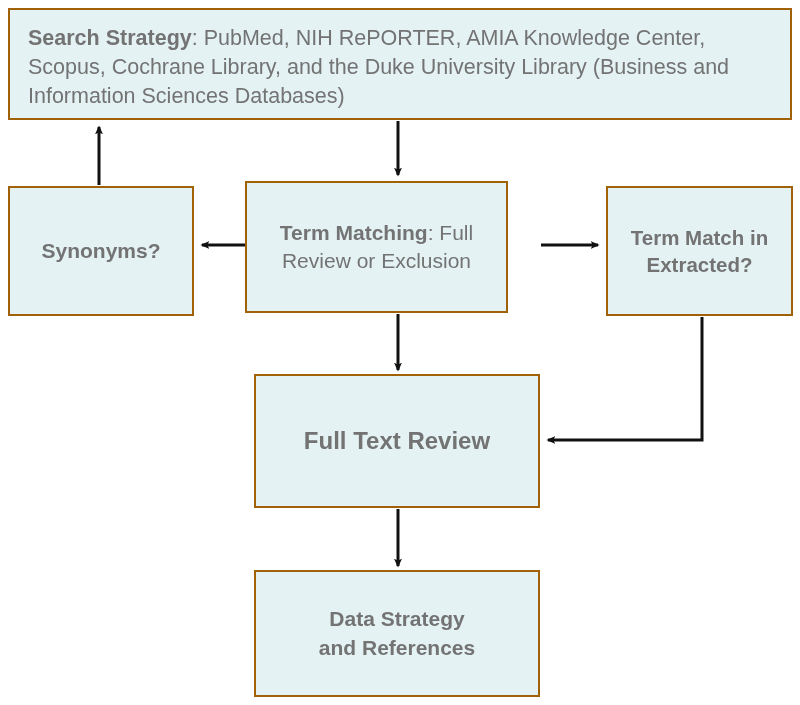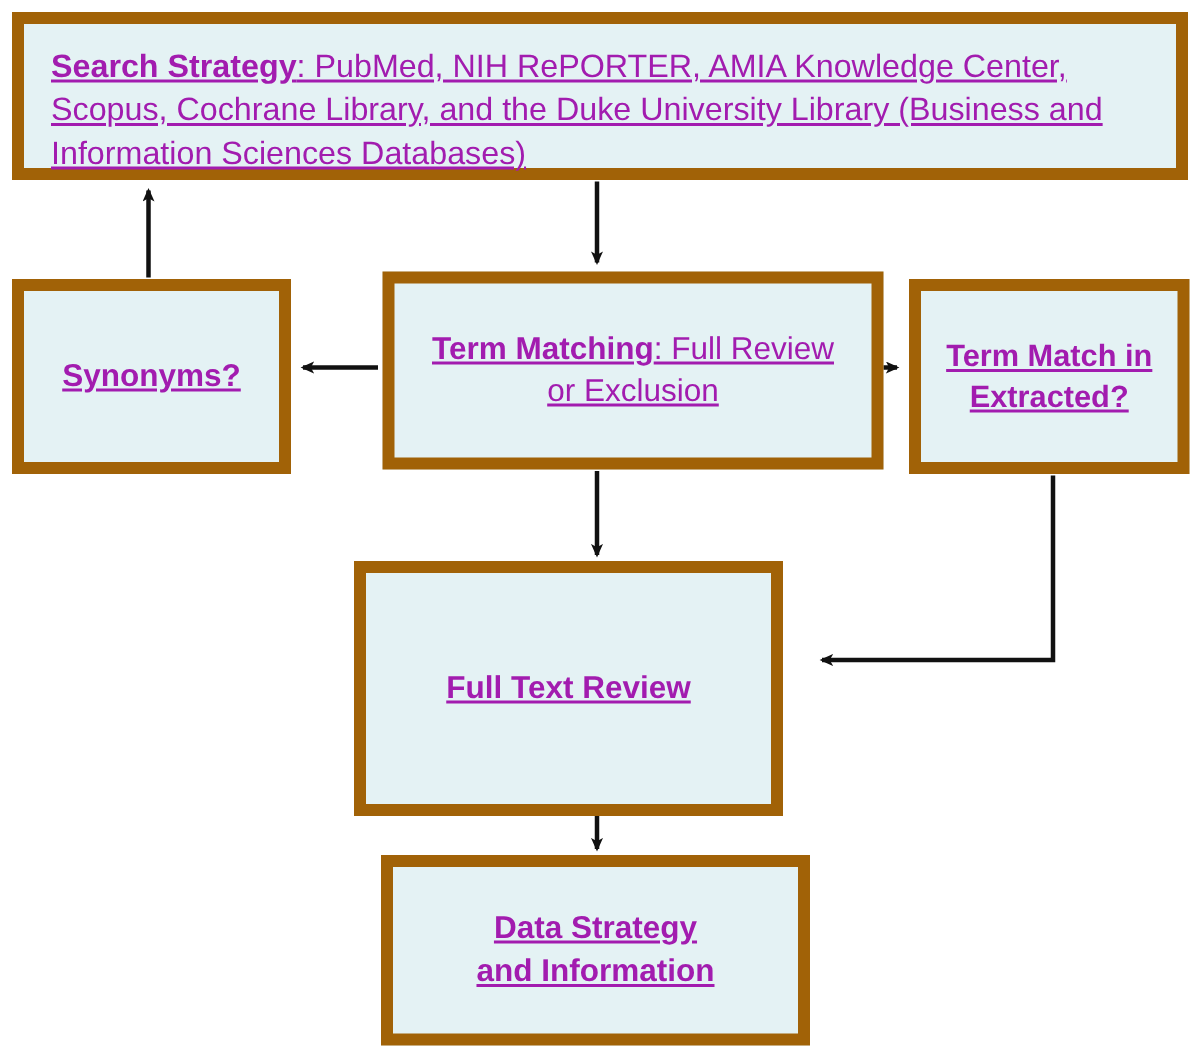--- a/index.html
+++ b/index.html
@@ -25,29 +25,28 @@
     left: 0;
     top: 0;
     width: 800px;
     height: 705px;
     pointer-events: none;
   }
   .node {
     position: absolute;
     box-sizing: border-box;
     background: #e4f2f4;
-    border: 8px solid #a16207;
+    border: 2px solid #a16207;
     display: flex;
     align-items: center;
     justify-content: center;
     text-align: center;
-    color: #a21caf;
+    color: #737373;
     line-height: 1.34;
     z-index: 2;
-    text-decoration: underline;
   }
   .node .txt {
     padding: 0 14px;
     display: block;
   }
   .node.top {
     left: 8px;
     top: 8px;
     width: 784px;
     height: 112px;
@@ -62,40 +61,40 @@
   }
   .node.synonyms {
     left: 8px;
     top: 186px;
     width: 186px;
     height: 130px;
     font-size: 21px;
     font-weight: bold;
   }
   .node.term-matching {
-    left: 255px;
+    left: 245px;
     top: 181px;
-    width: 334px;
+    width: 263px;
     height: 132px;
     font-size: 21px;
   }
   .node.term-refs {
     left: 606px;
     top: 186px;
     width: 187px;
     height: 130px;
     font-size: 20.5px;
     font-weight: bold;
   }
   .node.full-text {
-    left: 236px;
+    left: 254px;
     top: 374px;
     width: 286px;
-    height: 170px;
-    font-size: 21px;
+    height: 134px;
+    font-size: 24px;
     font-weight: bold;
   }
   .node.data-extracted {
     left: 254px;
     top: 570px;
     width: 286px;
     height: 127px;
     font-size: 21px;
     font-weight: bold;
   }
@@ -147,16 +146,16 @@
 
   <div class="node term-refs">
     <span class="txt"><span>Term Match in</span><br><span>Extracted?</span></span>
   </div>
 
   <div class="node full-text">
     <span class="txt">Full Text Review</span>
   </div>
 
   <div class="node data-extracted">
-    <span class="txt"><span>Data Strategy</span><br><span>and Information</span></span>
+    <span class="txt"><span>Data Strategy</span><br><span>and References</span></span>
   </div>
 
 </div>
 
 </body></html>

